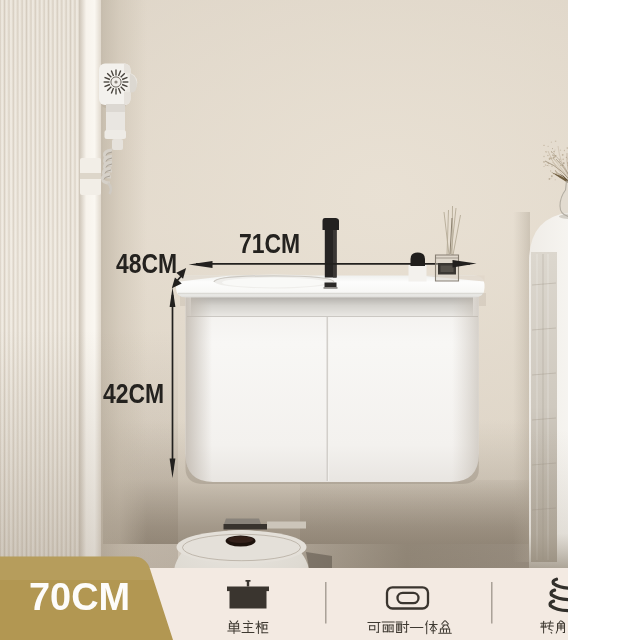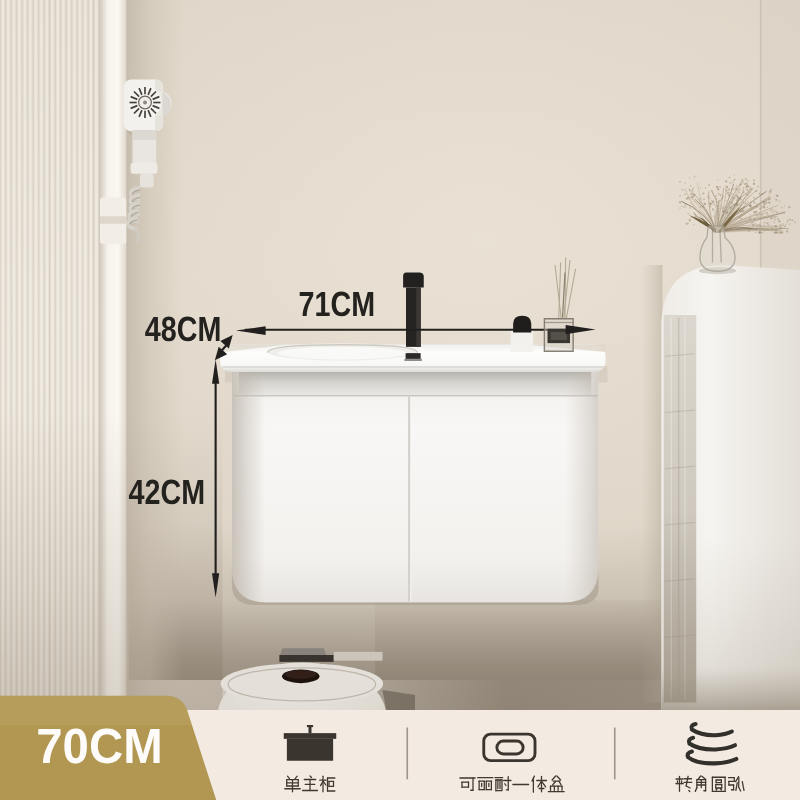--- a/index.html
+++ b/index.html
@@ -1,15 +1,15 @@
 <!DOCTYPE html>
 <html><head><meta charset="utf-8">
 <style>
 html,body{margin:0;padding:0;}
-#stage{position:relative;width:640px;height:640px;overflow:hidden;
+#stage{position:relative;width:568px;height:640px;overflow:hidden;
   font-family:"Liberation Sans",sans-serif;background:#c2410c;}
 .abs{position:absolute;}
 </style></head>
 <body>
 <div id="stage">
 
 <div class="abs" style="left:0;top:0;width:640px;height:640px;
  background:
   radial-gradient(125% 95% at 60% 30%, rgba(233,225,212,0.95) 0%, rgba(225,216,202,0.6) 50%, rgba(200,190,175,0.5) 100%),
   linear-gradient(180deg,#dbd2c5 0%,#e2d9cc 35%,#d8cfc2 70%,#bfb5a8 88%,#b6ac9e 100%);"></div>

